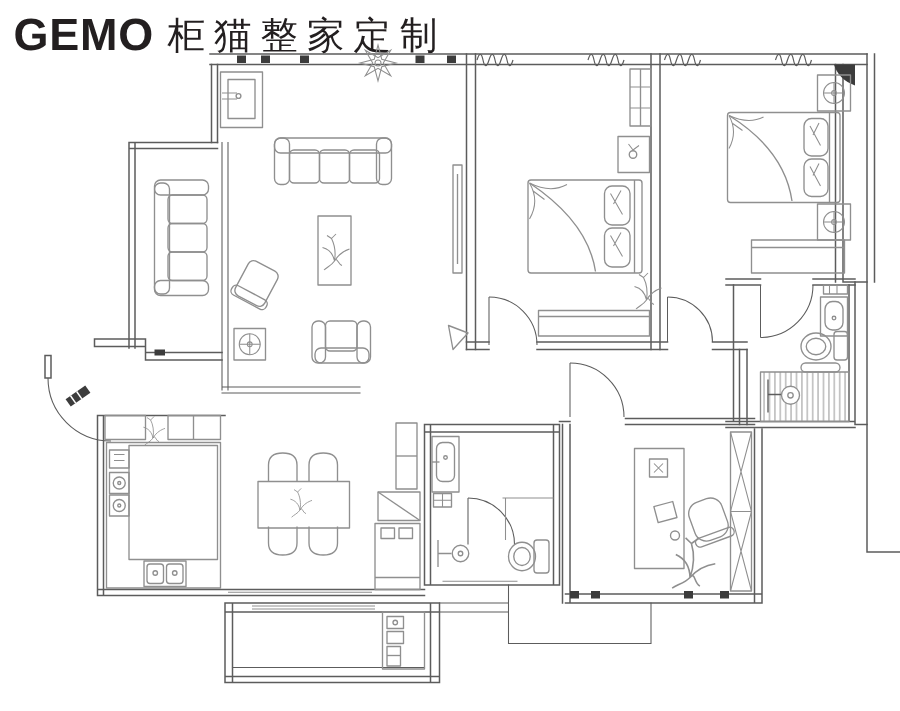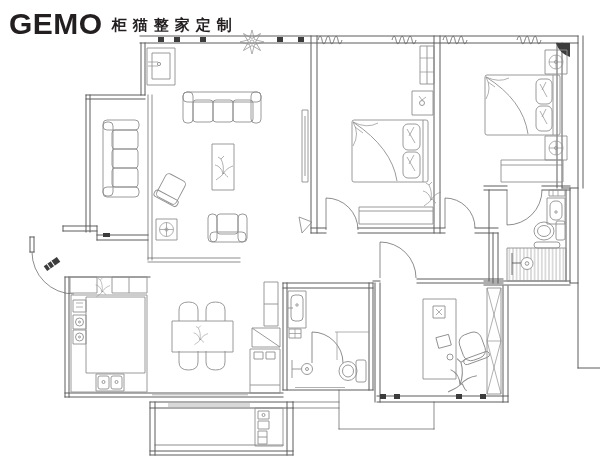--- a/index.html
+++ b/index.html
@@ -2,21 +2,21 @@
 <html style="--background: #ffffff; --walls: #5c5c5c; --furniture: #8f8f8f; --accents: #3c3c3c; --logo: #231f20;"><head>
 <meta charset="utf-8">
 <style>
   html,body{margin:0;padding:0;background:#fff;}
   .plan-wrap{
     position:relative;width:600px;height:474px;background:var(--background,#fff);
     font-family:"Liberation Sans",sans-serif;overflow:hidden;padding-left:17px;
   }
   .logo{position:absolute;top:9px;left:9px;display:flex;align-items:center;gap:9px;white-space:nowrap;}
   .brand{font-size:30px;font-weight:800;letter-spacing:0.5px;color:var(--logo,#231f20);line-height:1;}
-  .tagline{font-size:15px;font-weight:700;letter-spacing:6px;color:var(--logo,#231f20);line-height:1;}
+  .tagline{font-size:25px;font-weight:400;letter-spacing:6px;color:var(--logo,#231f20);line-height:1;}
   svg{position:absolute;top:0;left:0;}
   .w{stroke:var(--walls,#5c5c5c);stroke-width:1;fill:none;stroke-linecap:square;}
   .wl{stroke:var(--walls,#5c5c5c);stroke-width:0.7;fill:none;}
   .f{stroke:var(--furniture,#8f8f8f);stroke-width:0.9;fill:none;stroke-linejoin:round;}
   .fl{stroke:var(--furniture,#8f8f8f);stroke-width:0.7;fill:none;}
   .dark{fill:var(--accents,#3c3c3c);stroke:none;}
   .coil{stroke:var(--walls,#5c5c5c);stroke-width:0.8;fill:none;}
 </style>
 </head>
 <body>

